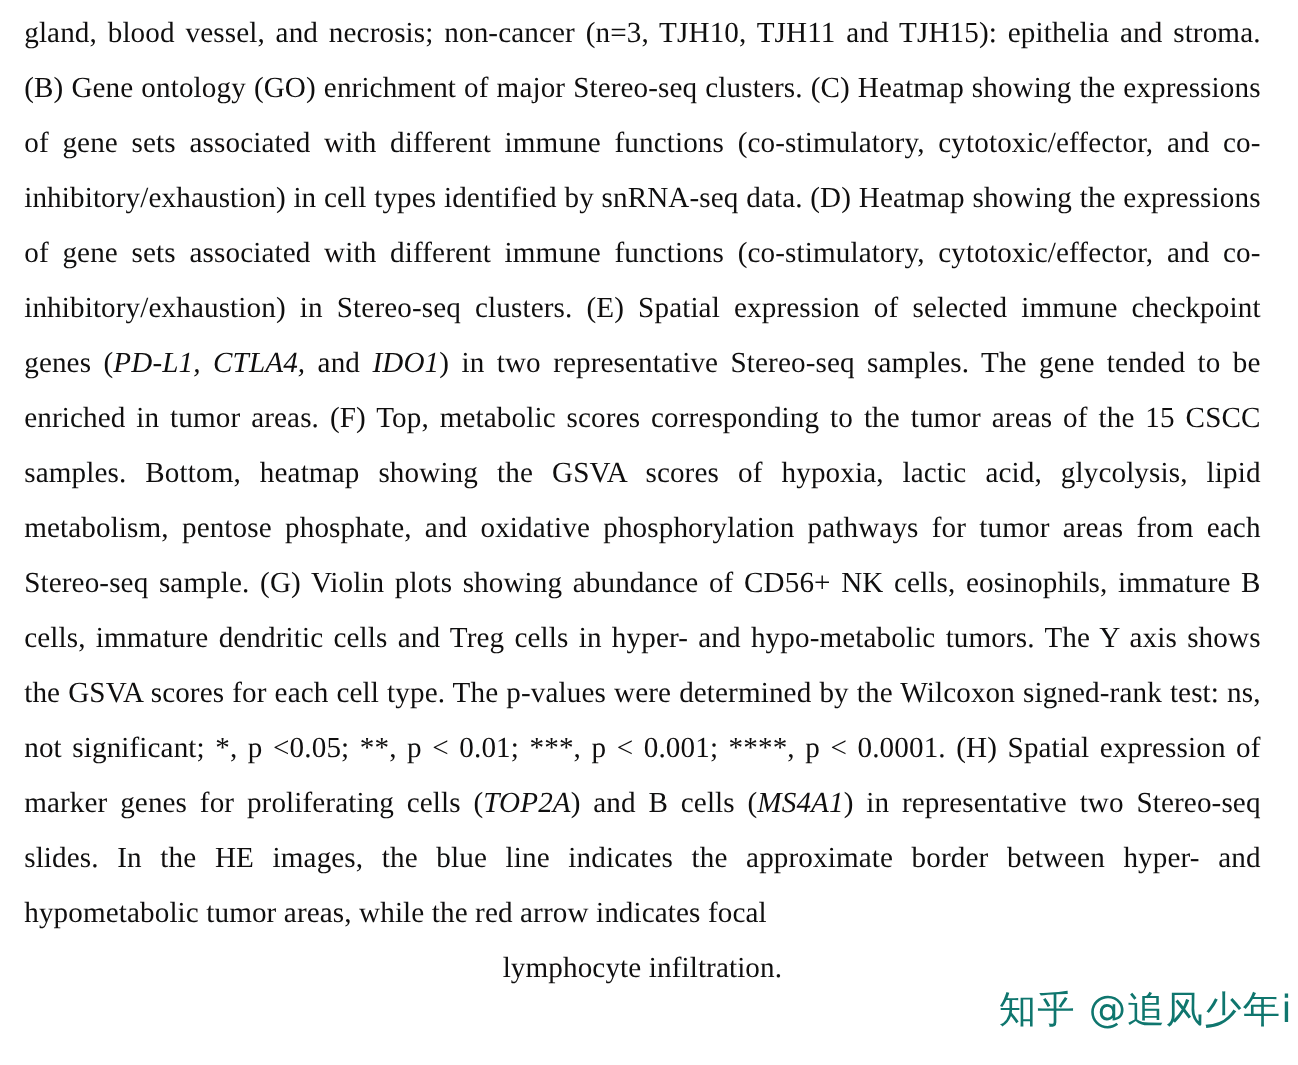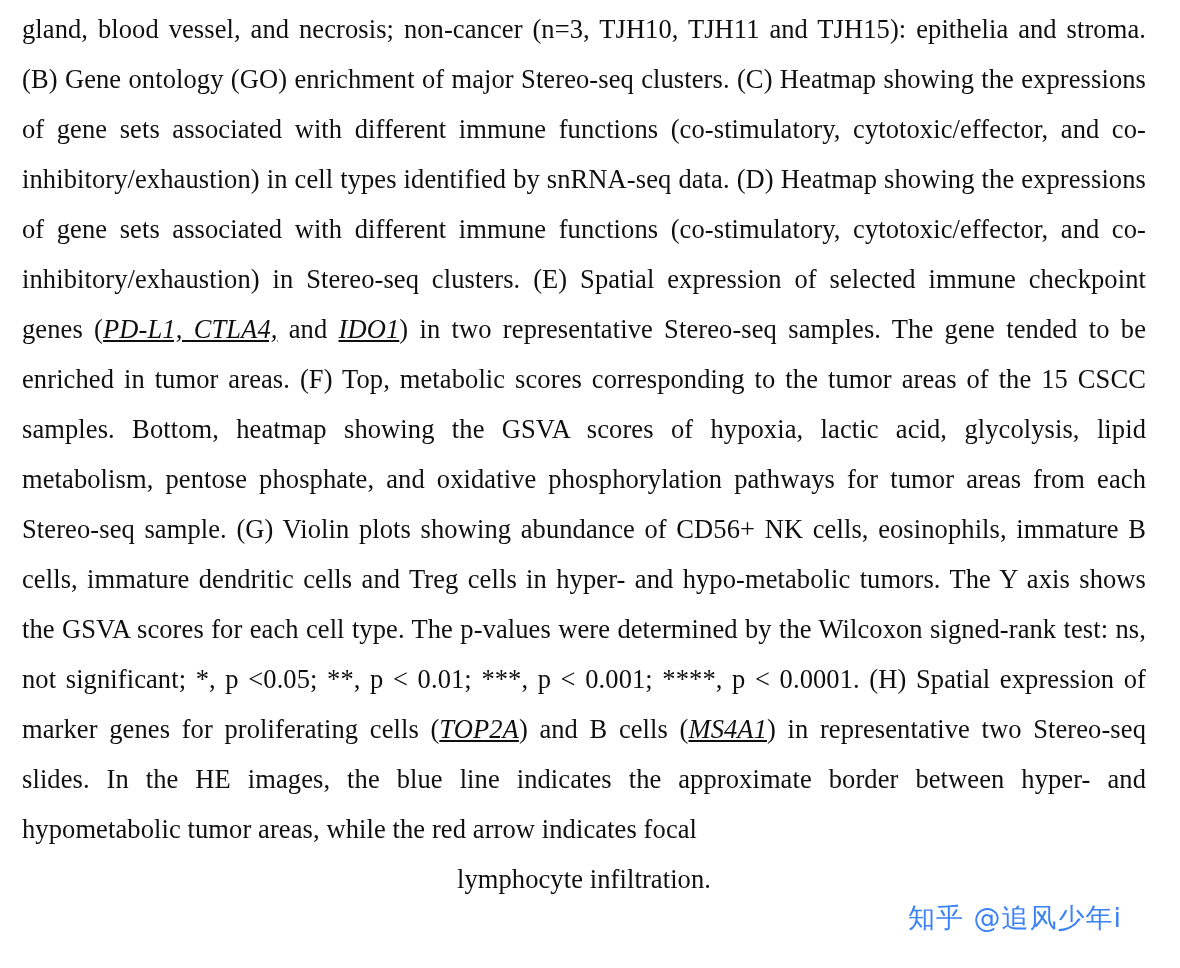--- a/index.html
+++ b/index.html
@@ -24,36 +24,35 @@
     text-align: justify;
     text-justify: inter-word;
     font-size: 26.5px;
     line-height: 50px;
     color: #100f0f;
     letter-spacing: 0.1px;
     -webkit-font-smoothing: antialiased;
   }
   .gene {
     font-style: italic;
-    text-decoration: underline;
   }
   
   .last-line {
     display: block;
     text-align: center;
   }
   #watermark {
     position: absolute;
     left: 908px;
     top: 898px;
     width: 240px;
     height: 40px;
-    color: #3b82f6;
+    color: #0f766e;
     font-family: "DejaVu Sans", "Liberation Sans", sans-serif;
-    font-size: 27px;
+    font-size: 34px;
     line-height: 40px;
     letter-spacing: 1px;
     white-space: nowrap;
     user-select: none;
     pointer-events: none;
   }
 </style>
 </head>
 <body>
 

